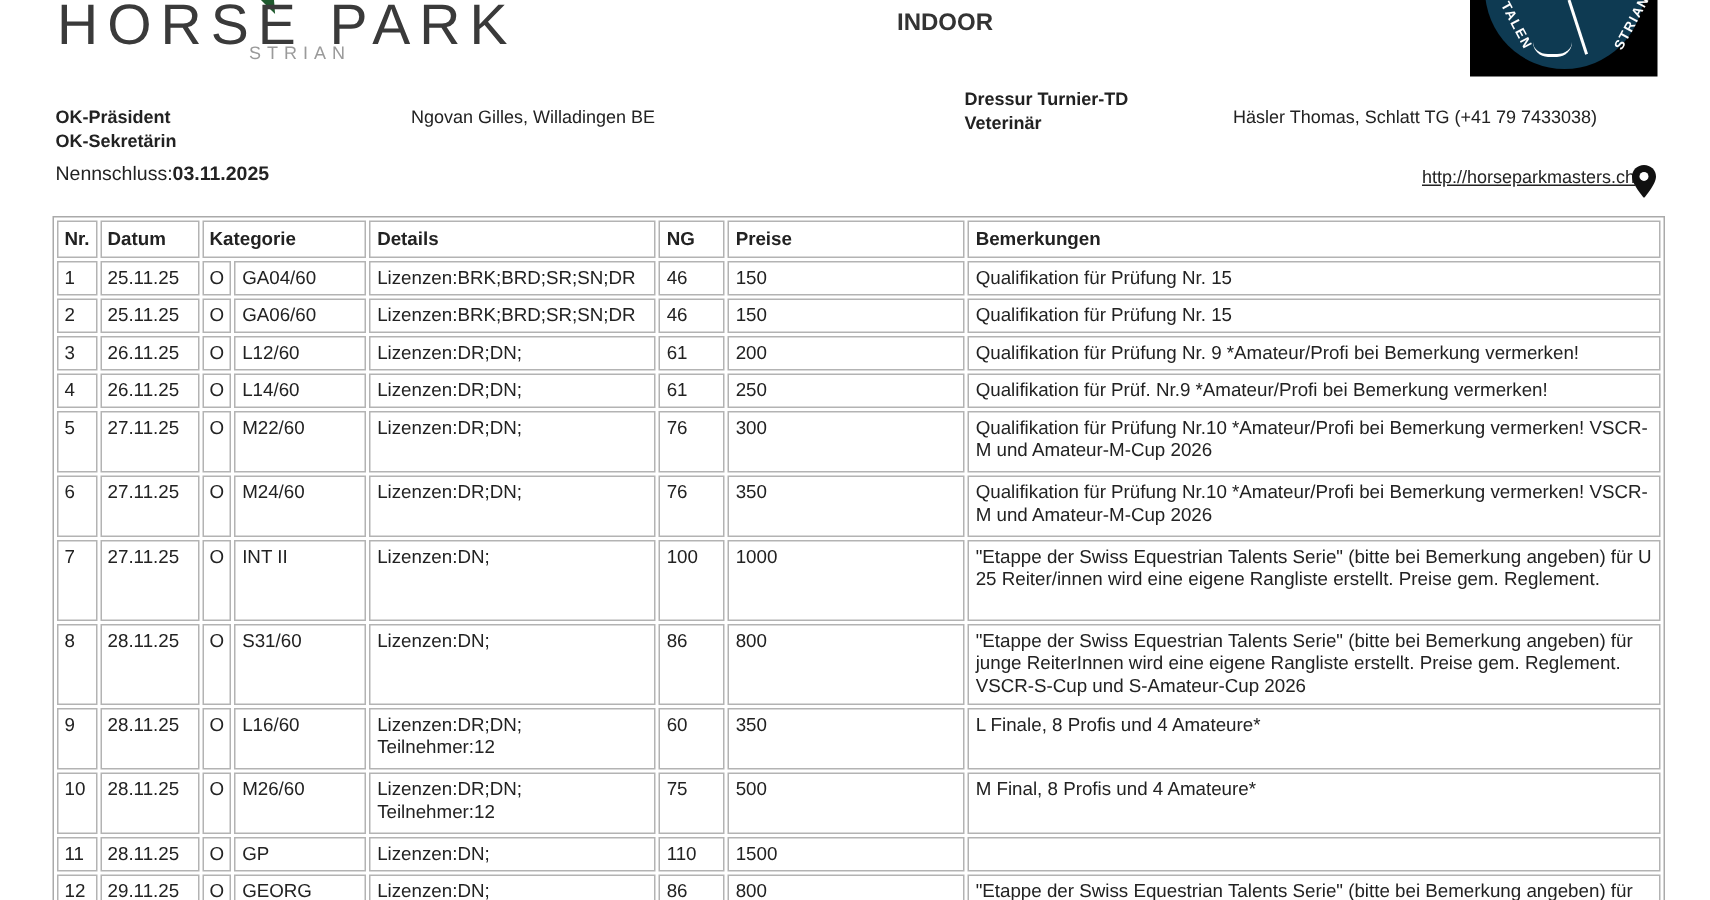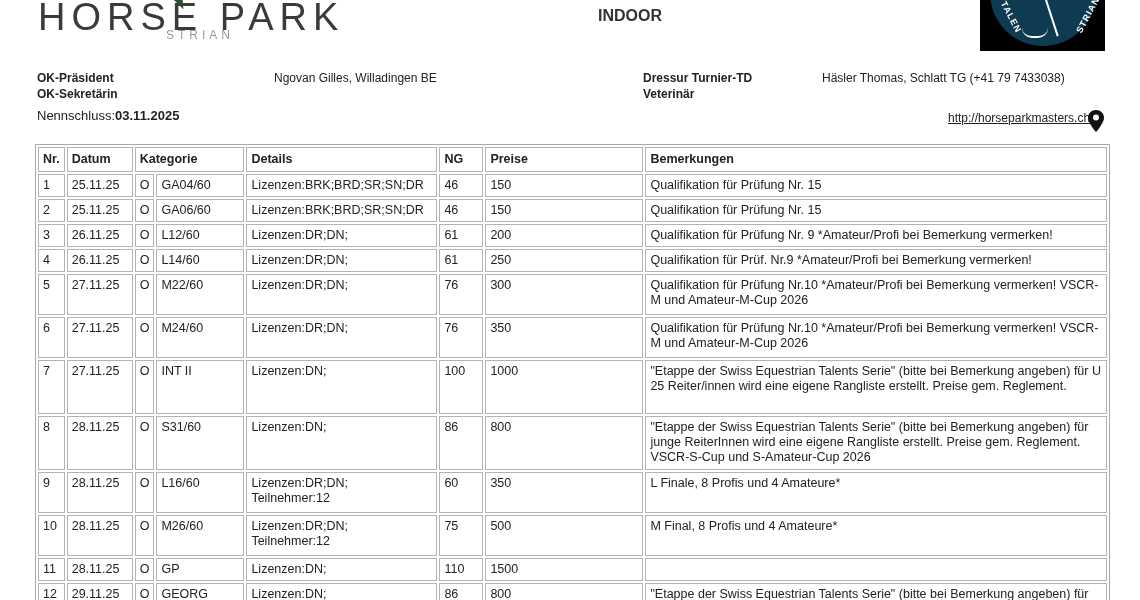--- a/index.html
+++ b/index.html
@@ -17,21 +17,21 @@
     .badge-circle { position: absolute; left: 10px; top: -60px; width: 106px; height: 106px; border-radius: 50%; background: #0e3a52; }
     .badge-text-l { position: absolute; left: 14px; top: 12px; color: #fff; font-size: 9px; font-weight: bold; transform: rotate(62deg); letter-spacing: 1px; }
     .badge-text-r { position: absolute; left: 88px; top: 10px; color: #fff; font-size: 9px; font-weight: bold; transform: rotate(-62deg); letter-spacing: 1px; }
     .badge-line { position: absolute; left: 65px; top: 0; width: 2px; height: 38px; background: #fff; transform: rotate(-18deg); transform-origin: top; }
     .badge-arc { position: absolute; left: 42px; top: 28px; width: 26px; height: 10px; border-bottom: 2px solid #fff; border-radius: 0 0 12px 12px; }
 
     .info { position: absolute; font-size: 12px; line-height: 16px; }
     .info b { font-weight: bold; }
     .col1 { left: 37px; top: 70px; }
     .col2 { left: 274px; top: 70px; }
-    .col3 { left: 643px; top: 70px; }
+    .col3 { left: 643px; top: 58px; }
     .col4 { left: 822px; top: 70px; }
     .nennschluss { position: absolute; left: 37px; top: 108px; font-size: 13px; }
     .nennschluss b { font-weight: bold; }
     .website { position: absolute; left: 948px; top: 111px; font-size: 12px; text-decoration: underline; }
     .pin { position: absolute; left: 1088px; top: 110px; width: 16px; height: 22px; }
 
     table.events { position: absolute; left: 35px; top: 144px; width: 1075px; border-collapse: separate; border-spacing: 2px; border: 1px solid #aaa; font-size: 12.5px; }
     table.events th, table.events td { border: 1px solid #b3b3b3; padding: 3px 4px; vertical-align: top; text-align: left; line-height: 15px; }
     table.events th { font-weight: bold; padding: 4px 4px; }
     td.c-nr { width: 21px; }

